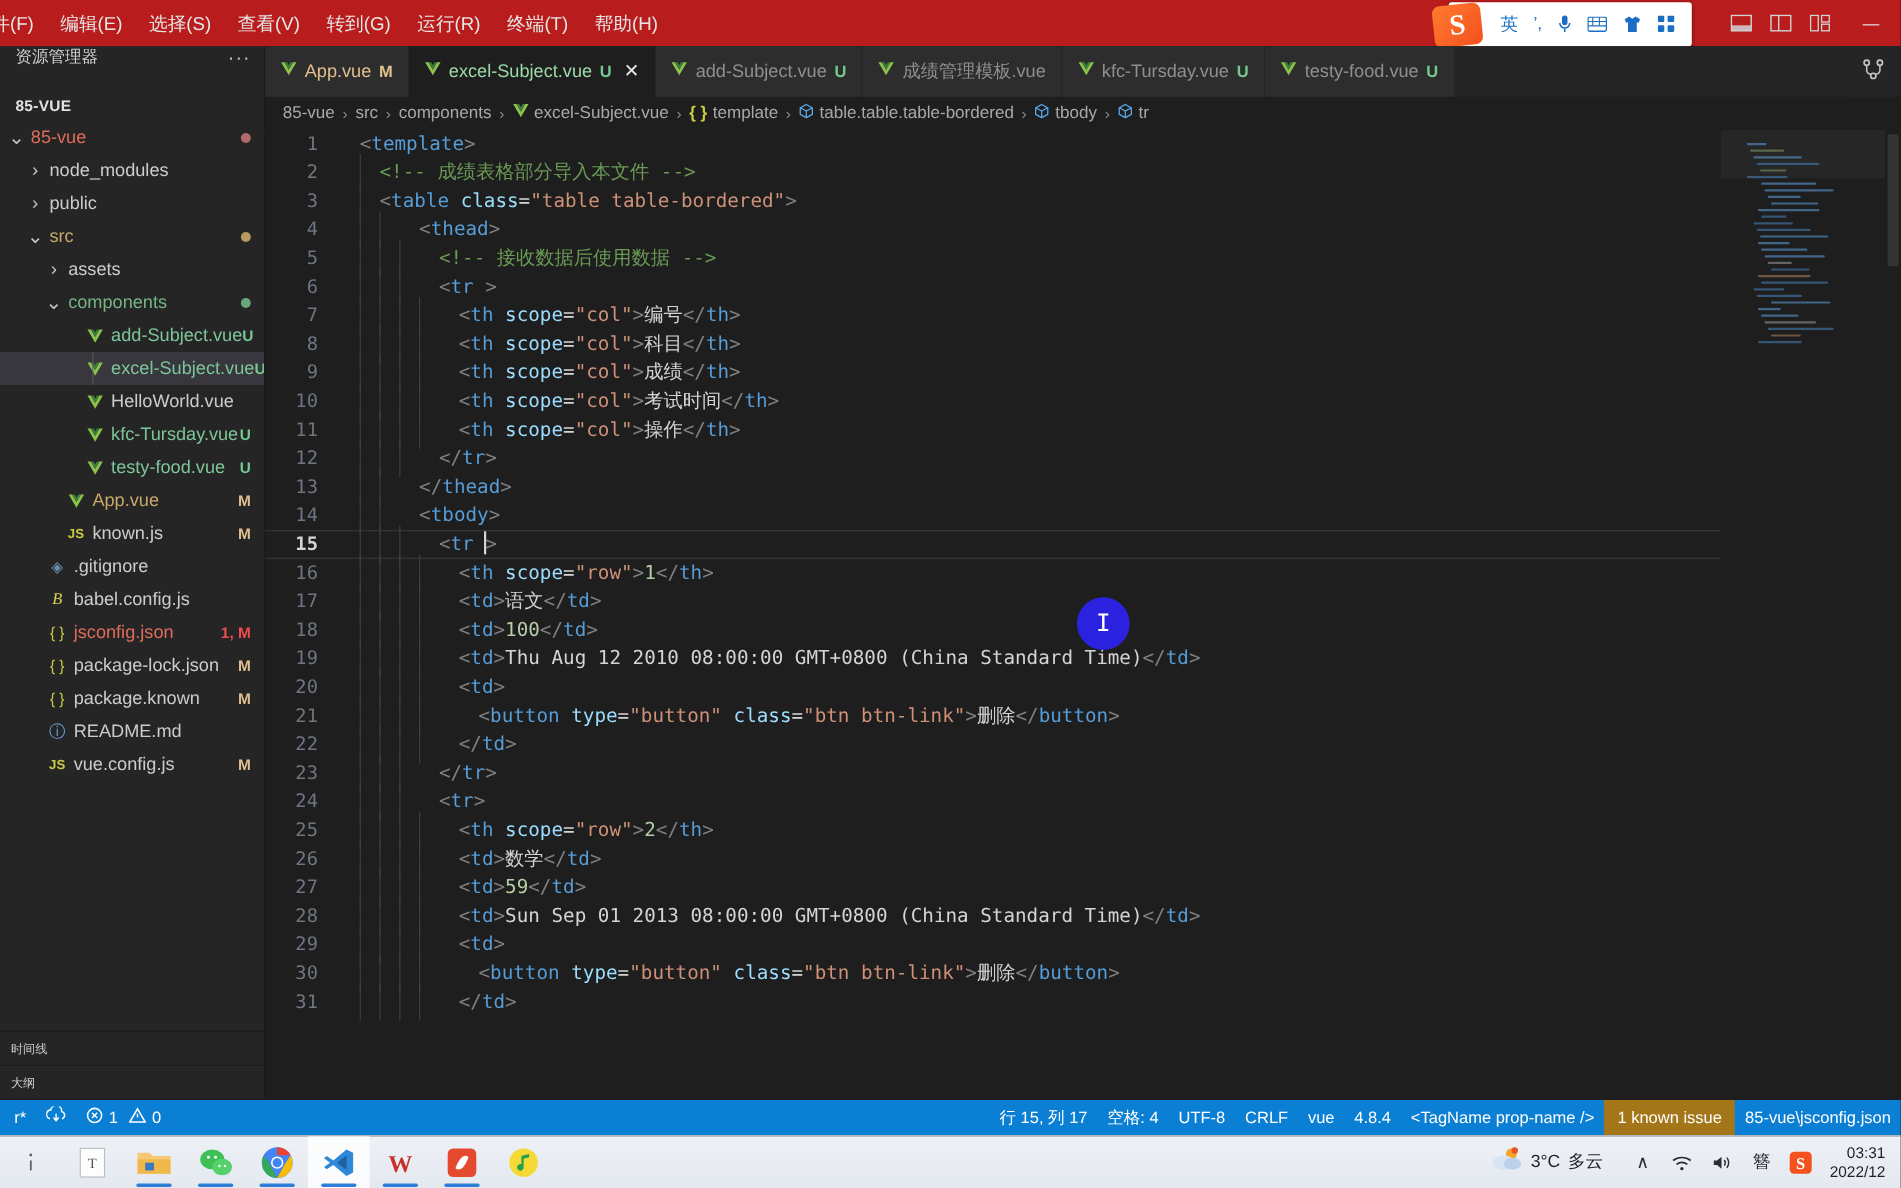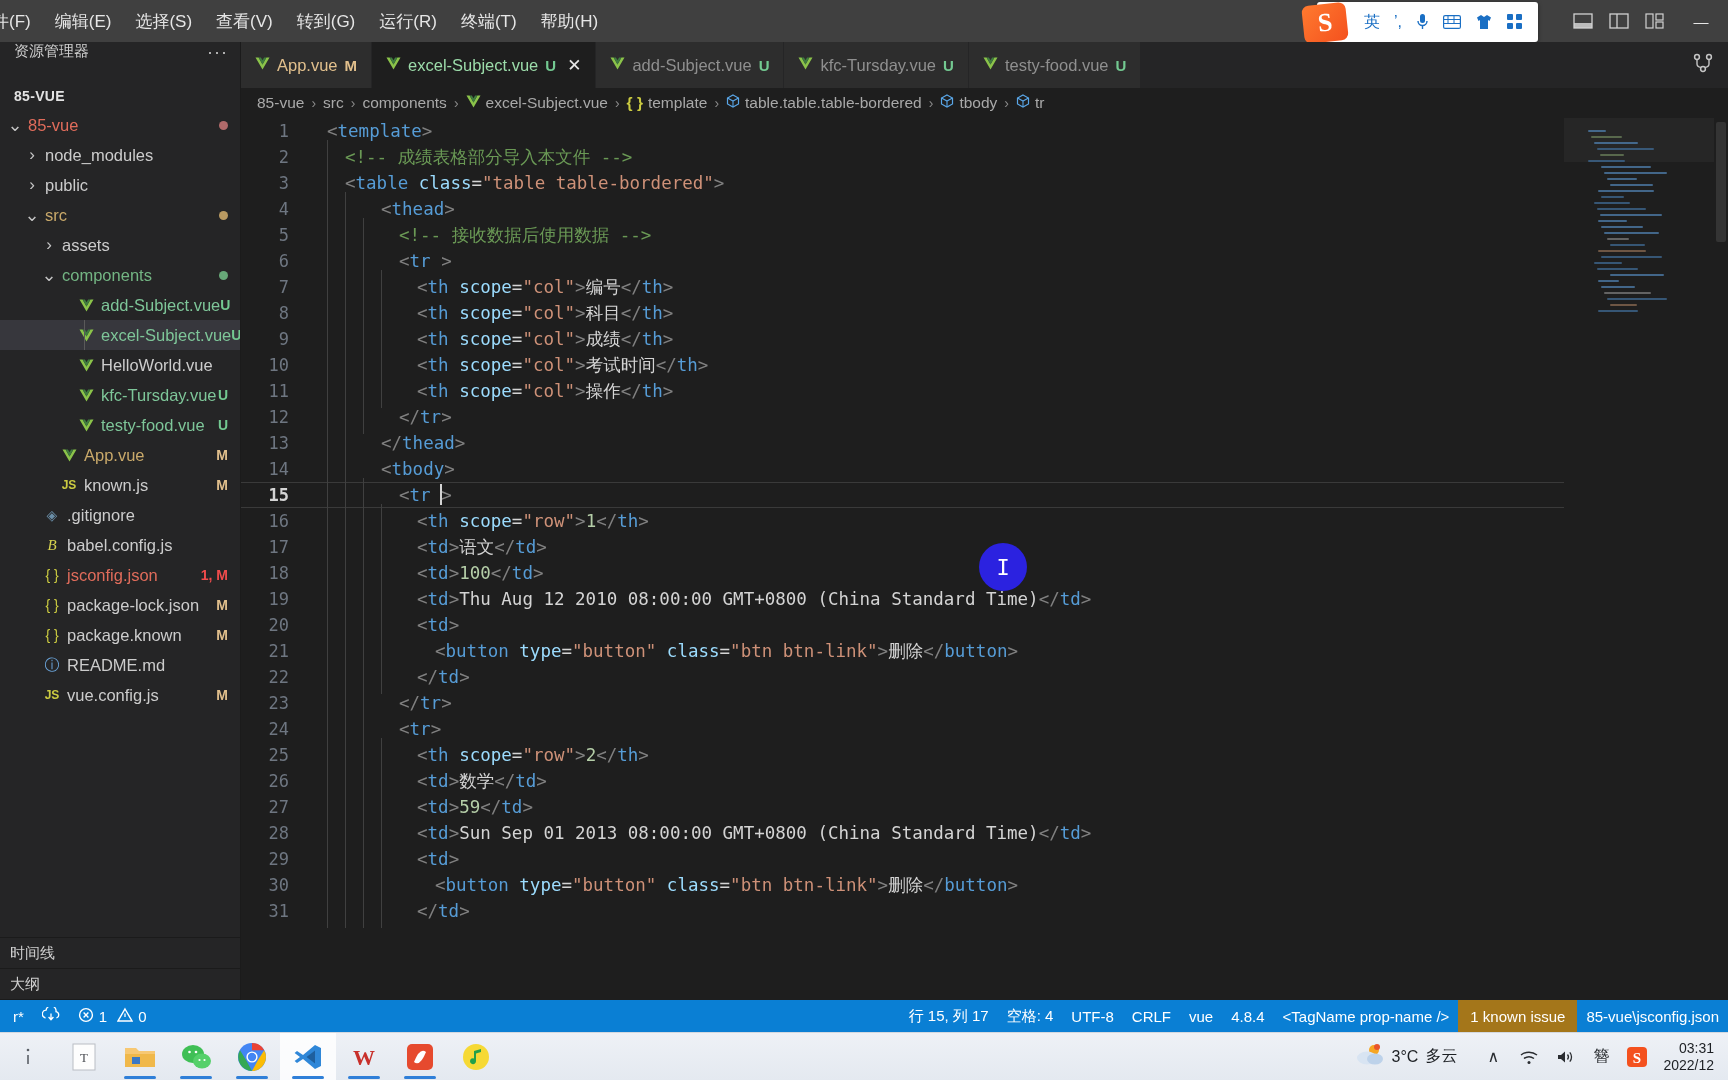--- a/index.html
+++ b/index.html
@@ -6,21 +6,21 @@
   html, body {
     width: 1728px; height: 1080px;
     background: #1e1e1e;
     font-family: "Liberation Sans", "DejaVu Sans", sans-serif;
     overflow: hidden;
   }
   .app { position: relative; width: 1728px; height: 1080px; display: flex; flex-direction: column; }
 
   
   .titlebar {
-    height: 42px; background: #404040; color: #cccccc;
+    height: 42px; background: #b91c1c; color: #cccccc;
     display: flex; align-items: flex-start; flex: 0 0 42px;
     position: relative;
   }
   .menu { display: flex; align-items: center; height: 100%; padding-left: 0px; }
   .menu-item {
     font-size: 17px; color: #e6e6e6; padding: 0 12px; height: 100%;
     display: flex; align-items: center; white-space: nowrap;
   }
   .menu-item:first-child { padding-left: 2px; margin-left: -10px; }
   .title-center {
@@ -94,21 +94,21 @@
   .badge-err { color: #f14c4c; }
   .js-glyph { color: #cbcb41; font-size: 12px; font-weight: bold; }
   .json-glyph { color: #cbcb41; font-size: 14px; }
   .git-glyph { color: #6a8ea8; font-size: 14px; }
   .babel-glyph { color: #d7d34f; font-size: 15px; font-style: italic; font-family: "Liberation Serif", serif; }
   .md-glyph { color: #6aa3d8; font-size: 15px; }
 
   .sb-bottom { border-top: 1px solid #1b1b1b; }
   .sb-sec {
     height: 31px; display: flex; align-items: center; padding-left: 10px;
-    font-size: 15px; color: #cfcfcf; border-bottom: 1px solid #1b1b1b;
+    font-size: 11px; color: #cfcfcf; border-bottom: 1px solid #1b1b1b;
   }
 
   
   .editor { flex: 1; display: flex; flex-direction: column; background: #1e1e1e; min-width: 0; }
   .tabbar { height: 46px; background: #252526; display: flex; align-items: stretch; position: relative; }
   .tab {
     display: flex; align-items: center; gap: 7px; padding: 0 14px;
     font-size: 16.5px; color: #8f8f8f; background: #2d2d2d;
     border-right: 1px solid #252526; white-space: nowrap;
   }
@@ -492,20 +492,27 @@
             <span class="st U">U</span>
             <span class="close">✕</span>
           </div>
           <div class="tab">
             <span class="vicon"><svg width="15" height="13" viewBox="0 0 15 13">
                 <path d="M0.5 0.5 H3.6 L7.5 7.4 L11.4 0.5 H14.5 L7.5 12.5 Z" fill="#8bc34a"></path>
                 <path d="M3.6 0.5 H5.9 L7.5 3.3 L9.1 0.5 H11.4 L7.5 7.4 Z" fill="#3f7c3f"></path>
               </svg></span>
             <span class="tname">add-Subject.vue</span>
             <span class="st U">U</span>
+          </div>
+          <div class="tab">
+            <span class="vicon"><svg width="15" height="13" viewBox="0 0 15 13">
+                <path d="M0.5 0.5 H3.6 L7.5 7.4 L11.4 0.5 H14.5 L7.5 12.5 Z" fill="#8bc34a"></path>
+                <path d="M3.6 0.5 H5.9 L7.5 3.3 L9.1 0.5 H11.4 L7.5 7.4 Z" fill="#3f7c3f"></path>
+              </svg></span>
+            <span class="tname">成绩管理模板.vue</span>
           </div>
           <div class="tab">
             <span class="vicon"><svg width="15" height="13" viewBox="0 0 15 13">
                 <path d="M0.5 0.5 H3.6 L7.5 7.4 L11.4 0.5 H14.5 L7.5 12.5 Z" fill="#8bc34a"></path>
                 <path d="M3.6 0.5 H5.9 L7.5 3.3 L9.1 0.5 H11.4 L7.5 7.4 Z" fill="#3f7c3f"></path>
               </svg></span>
             <span class="tname">kfc-Tursday.vue</span>
             <span class="st U">U</span>
           </div>
           <div class="tab">

